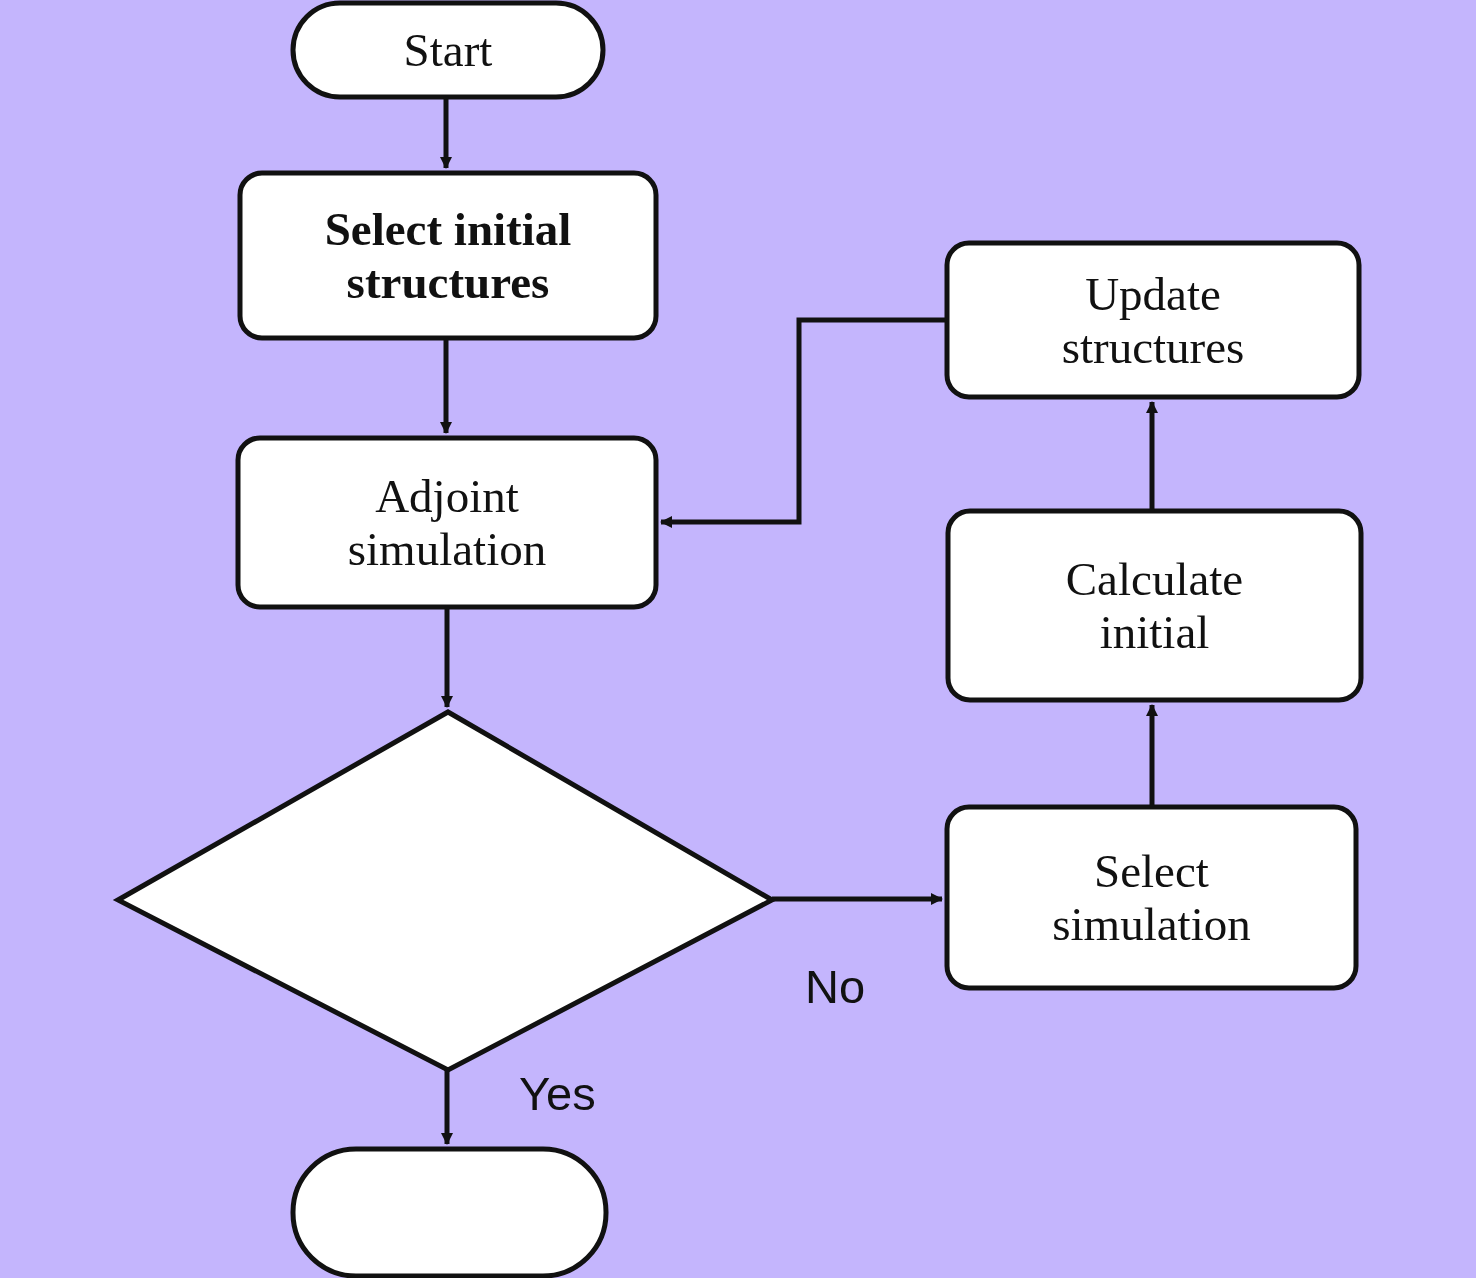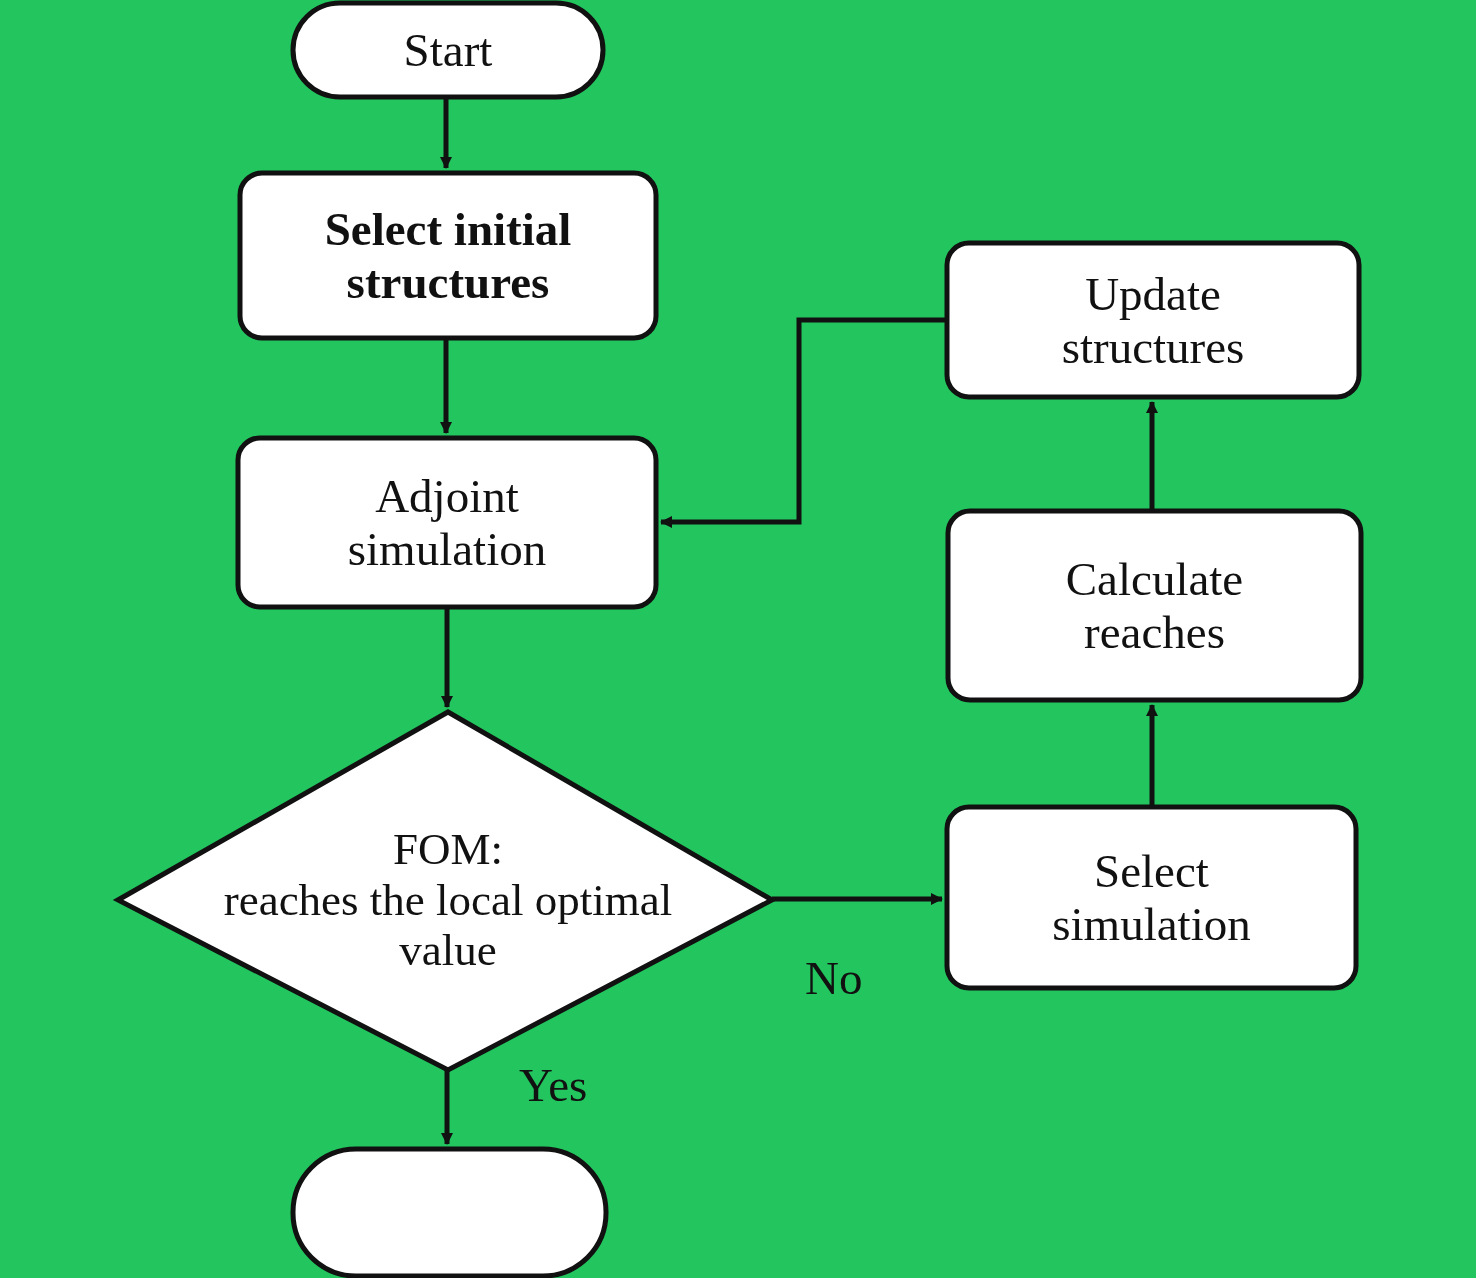--- a/index.html
+++ b/index.html
@@ -8,21 +8,21 @@
     padding: 0;
     background: #ffffff;
   }
   body {
     font-family: "Liberation Serif", "DejaVu Serif", serif;
   }
   #flow-root {
     position: relative;
     width: 1476px;
     height: 1278px;
-    background: #22c55e;
+    background: #c4b5fd;
     overflow: hidden;
   }
   #flow-svg {
     position: absolute;
     left: 0;
     top: 0;
     width: 1476px;
     height: 1278px;
   }
   .node-label {
@@ -33,22 +33,23 @@
     text-align: center;
     color: #111111;
     line-height: 1.12;
     white-space: pre-line;
     pointer-events: none;
     font-family: "Liberation Serif", "DejaVu Serif", serif;
   }
   .edge-label {
     position: absolute;
     color: #111111;
-    font-family: Liberation Serif, serif;
+    font-family: Liberation Sans, sans-serif;
     line-height: 1;
+    margin-top: 8px;
   }
   .lbl-start      { left:293px; top:2px;    width:310px; height:96px;  font-size:47px; }
   .lbl-select     { left:240px; top:173px;  width:416px; height:166px; font-size:47px;font-weight:bold; }
   .lbl-forward    { left:238px; top:438px;  width:418px; height:170px; font-size:47px; }
   .lbl-decision   { left:168px; top:800px;  width:560px; height:200px; font-size:45px; }
   .lbl-end        { left:293px; top:1148px; width:313px; height:129px; font-size:47px; }
   .lbl-update     { left:947px; top:243px;  width:412px; height:155px; font-size:47px; }
   .lbl-gradient   { left:948px; top:511px;  width:413px; height:190px; font-size:47px; }
   .lbl-adjoint    { left:947px; top:807px;  width:409px; height:182px; font-size:47px; }
   .lbl-no         { left:805px; top:955px;  font-size:47px; }
@@ -106,30 +107,27 @@
   </svg>
 
   <div class="node-label lbl-start">Start</div>
 
   <div class="node-label lbl-select">Select initial
 structures</div>
 
   <div class="node-label lbl-forward">Adjoint
 simulation</div>
 
-  <div class="node-label lbl-decision">FOM:
-reaches the local optimal
-value</div>
 
 
   <div class="node-label lbl-update">Update
 structures</div>
 
   <div class="node-label lbl-gradient">Calculate
-reaches</div>
+initial</div>
 
   <div class="node-label lbl-adjoint">Select
 simulation</div>
 
   <div class="edge-label lbl-no">No</div>
 
   <div class="edge-label lbl-yes">Yes</div>
 
 </div>
 

